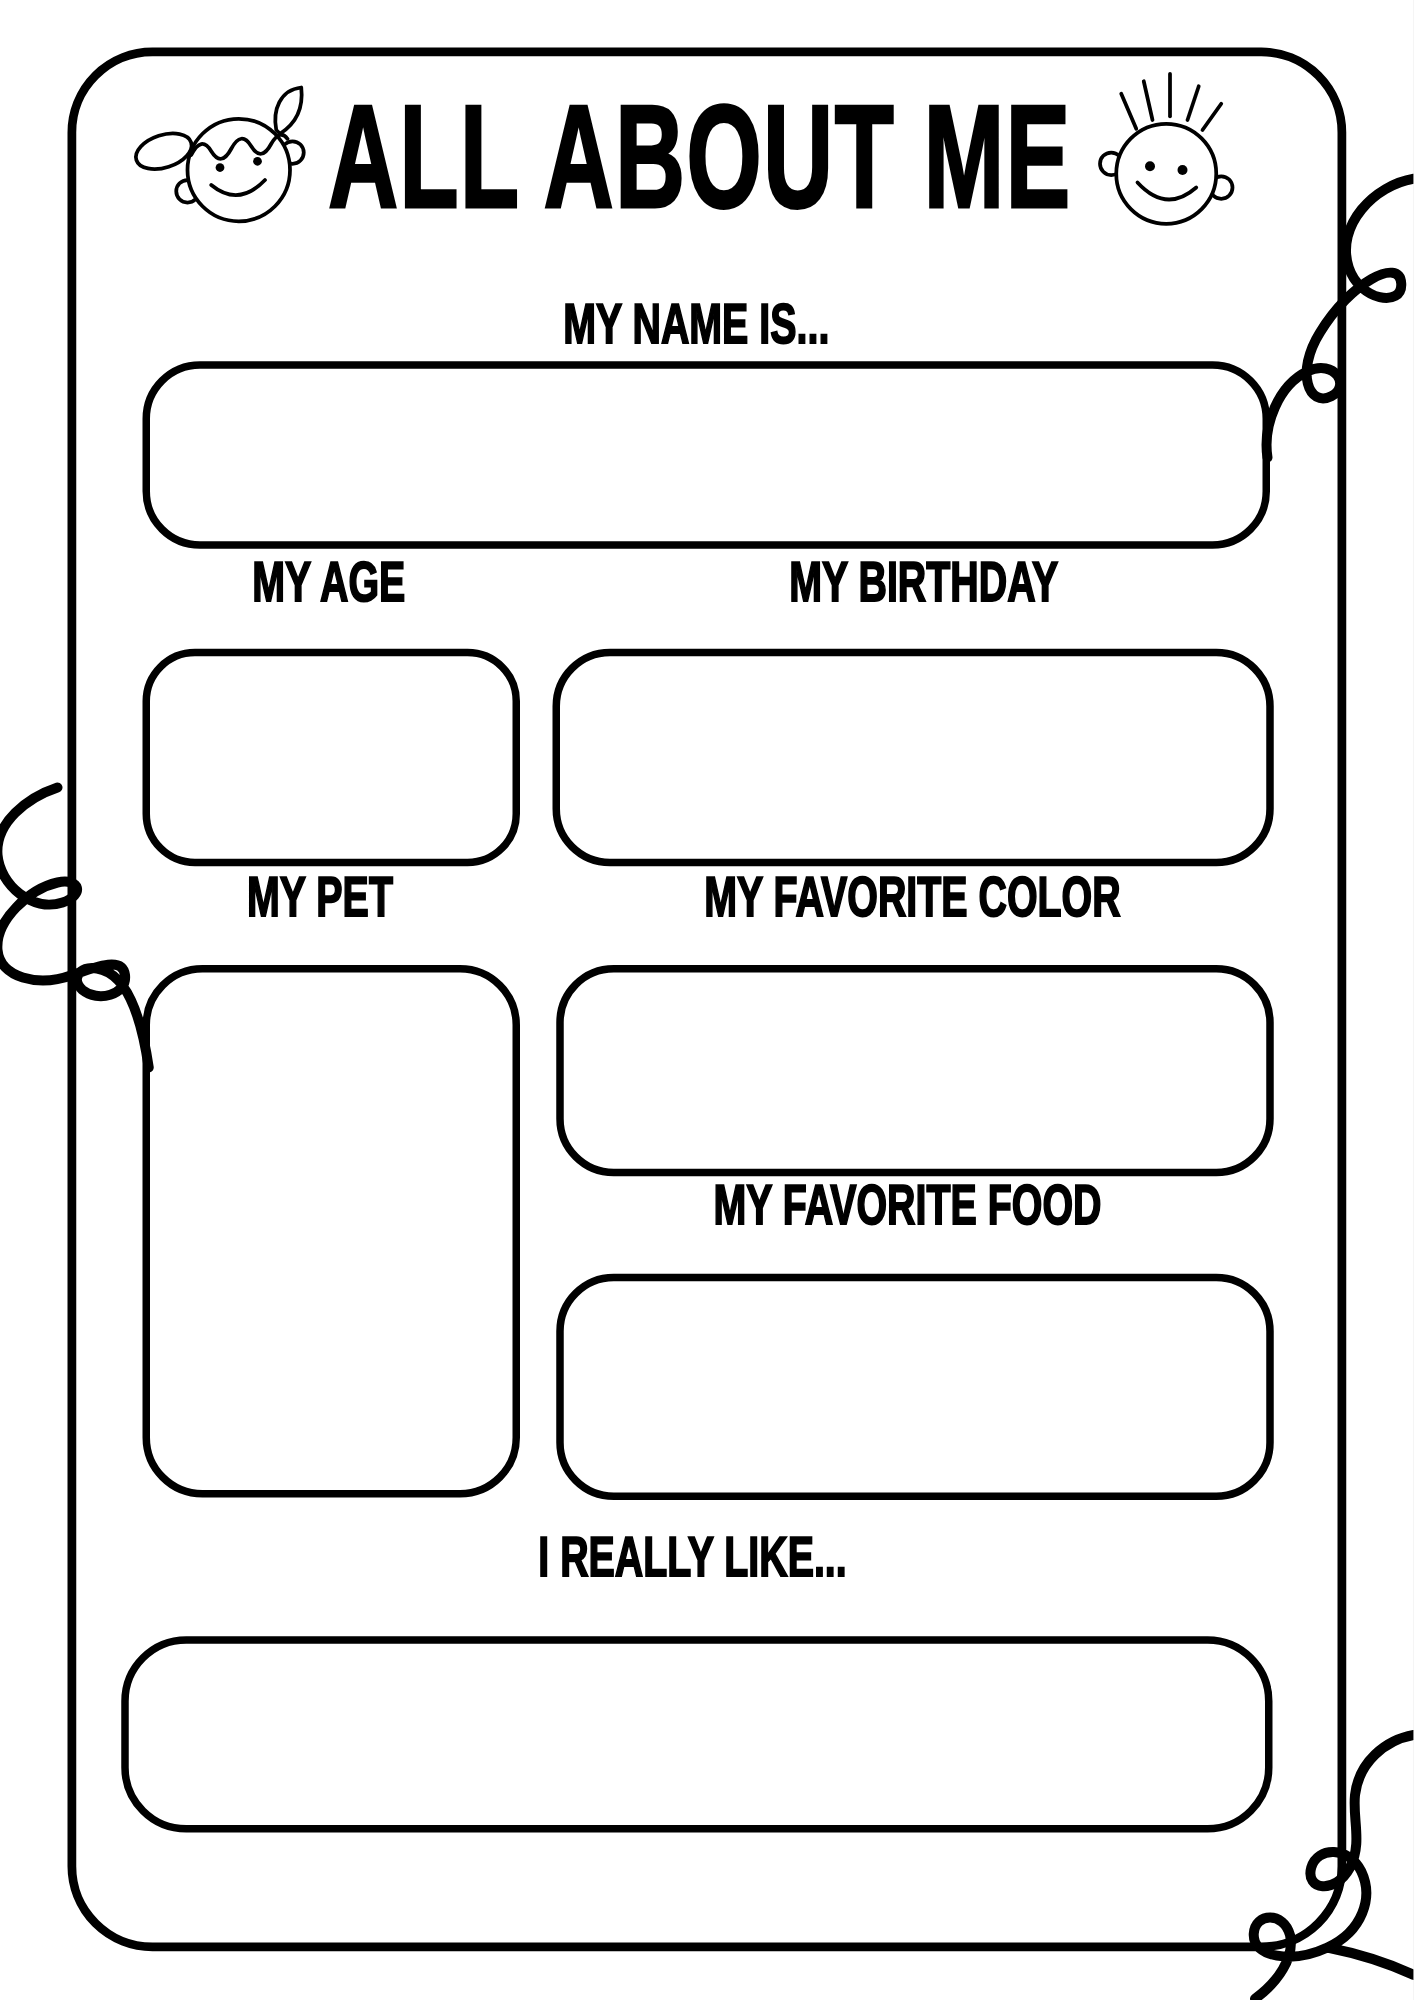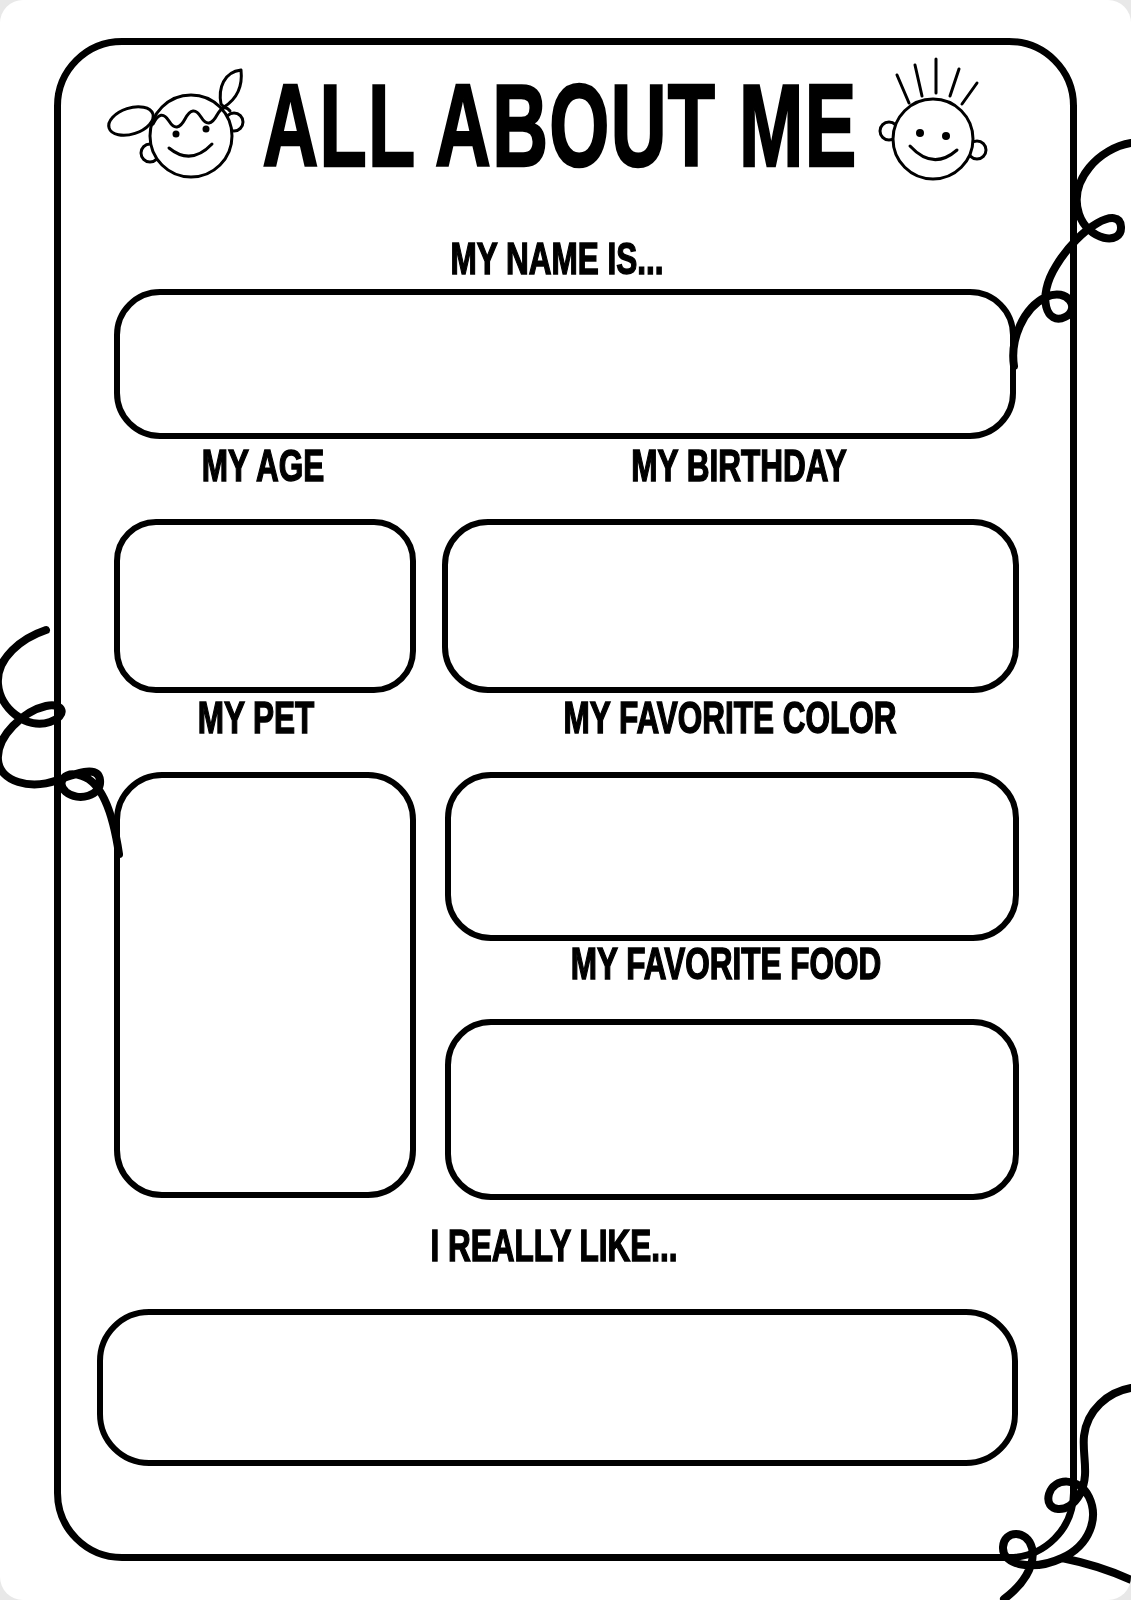--- a/index.html
+++ b/index.html
@@ -3,21 +3,20 @@
 <meta charset="utf-8">
 <style>
   html,body{margin:0;padding:0;background:#e8e8e8;}
   .canvas{
     position:relative;
     width:1131px;height:1600px;
     background:#ffffff;
     overflow:hidden;
     font-family:"Liberation Sans", sans-serif;
     margin:0 auto;
-    border-radius:23px;
   }
   .page-border{
     position:absolute;
     left:54px;top:38px;
     width:1023px;height:1523px;
     border:7px solid #000;
     border-radius:68px;
     box-sizing:border-box;
     background:#fff;
   }

